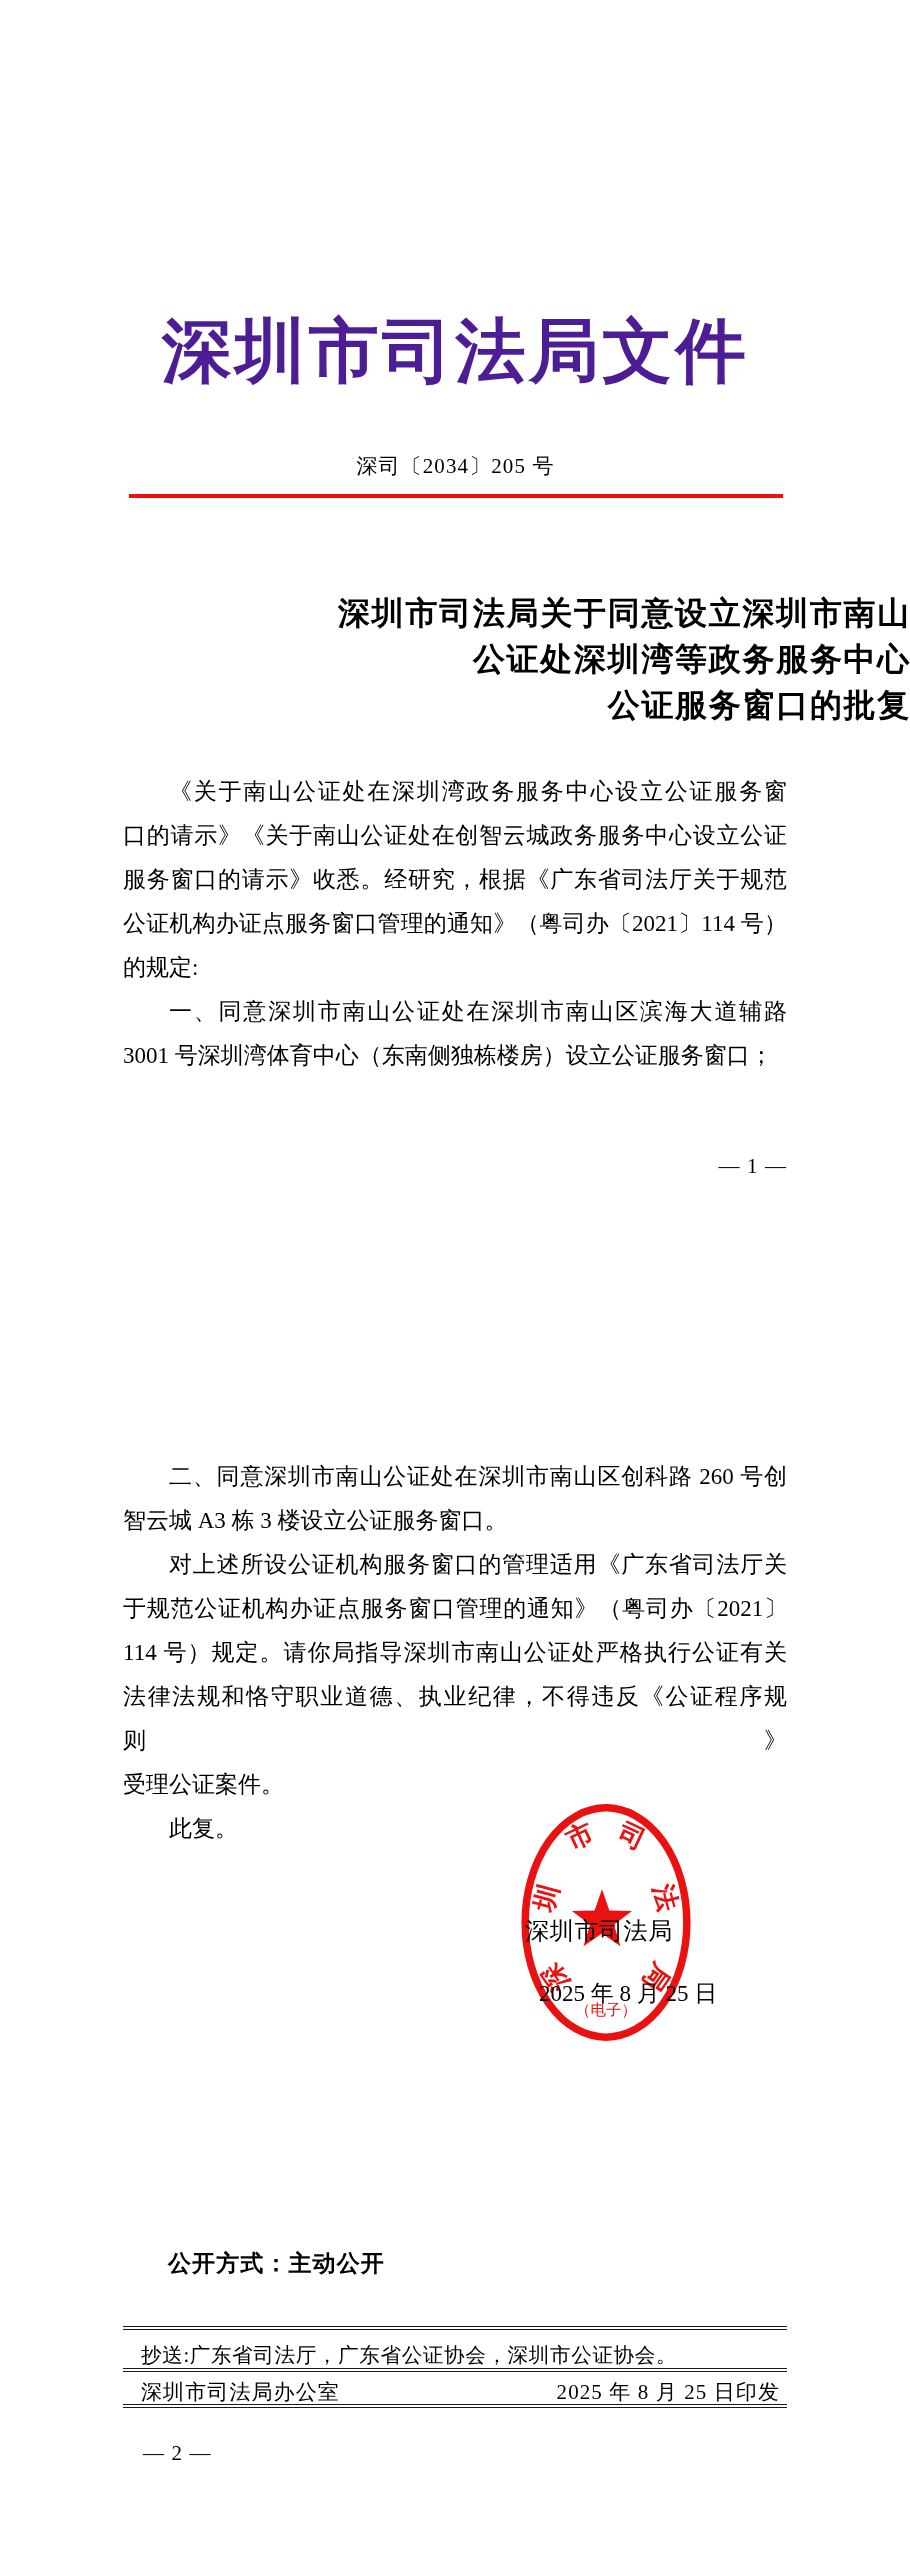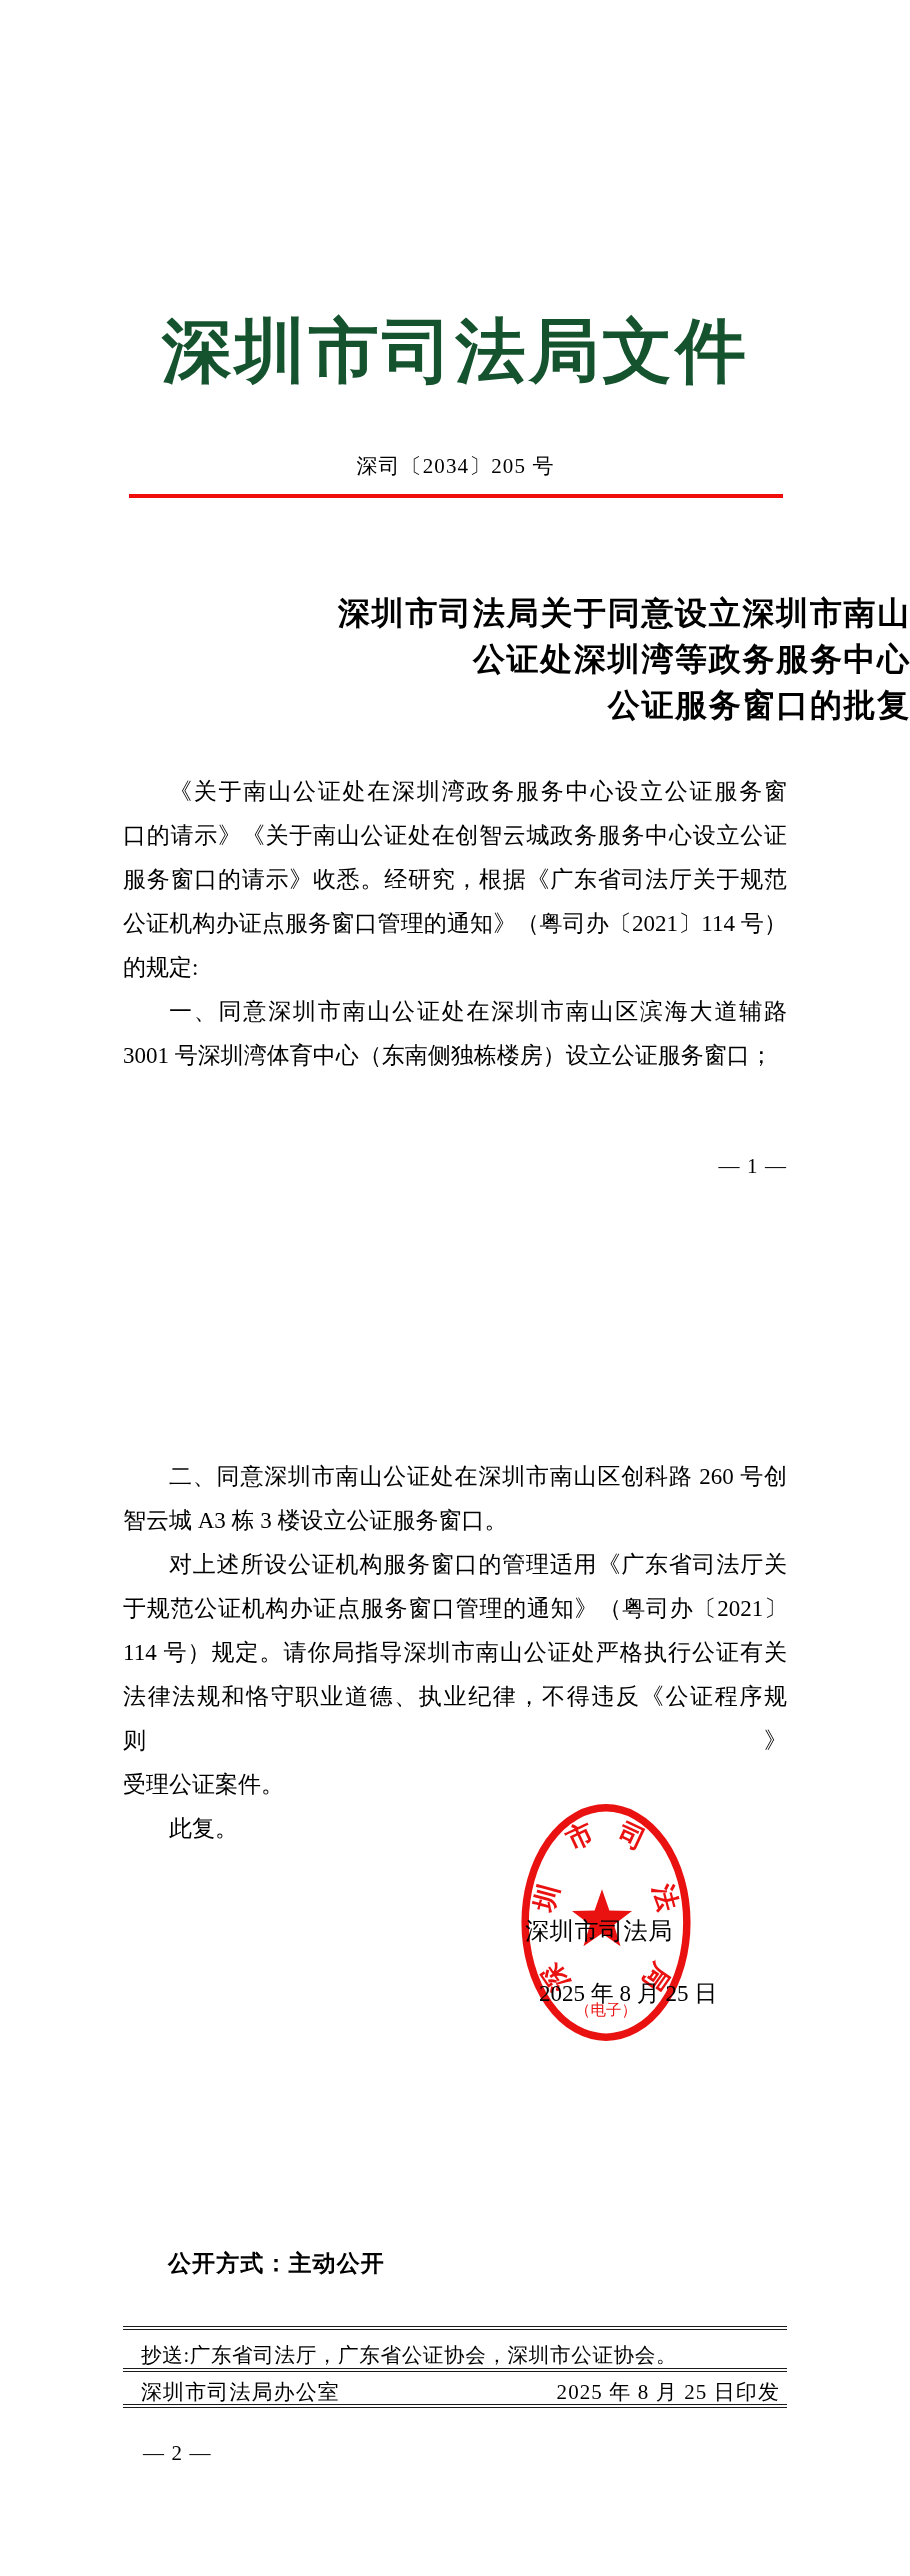--- a/index.html
+++ b/index.html
@@ -9,21 +9,21 @@
     background:#ffffff;
     overflow:hidden;
     font-family:"Liberation Serif","DejaVu Serif",serif;
     color:#000;
   }
   
   .org-title{
     position:absolute;top:305px;left:0;width:100%;
     text-align:center;
     font-size:70px;font-weight:700;letter-spacing:3.4px;
-    color:#14532d;
+    color:#4c1d95;
     font-family:"Liberation Serif","DejaVu Serif",serif;
     white-space:nowrap;
   }
   .doc-number{
     position:absolute;top:452px;left:0;width:100%;
     text-align:center;font-size:21px;letter-spacing:1.1px;
     white-space:nowrap;
   }
   .red-line{
     position:absolute;top:494px;left:129px;width:654px;height:4px;

